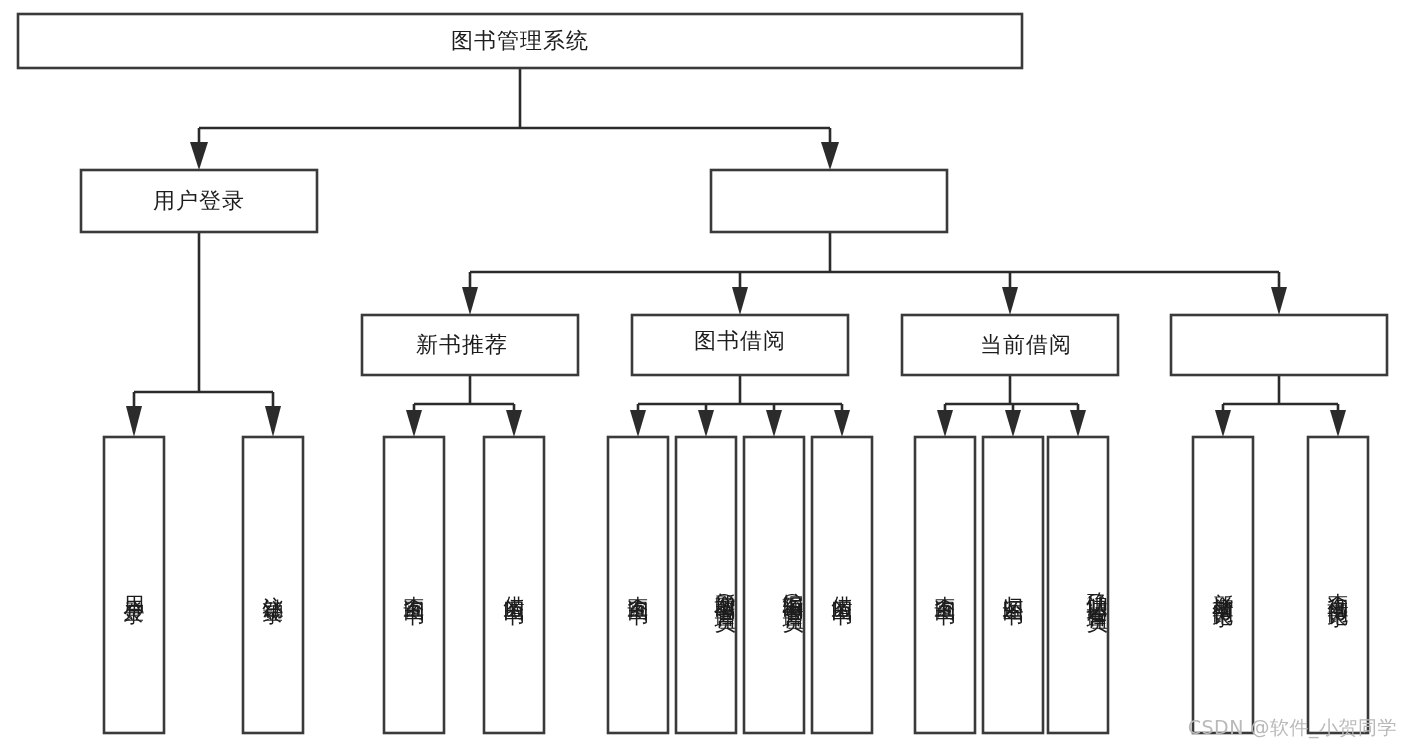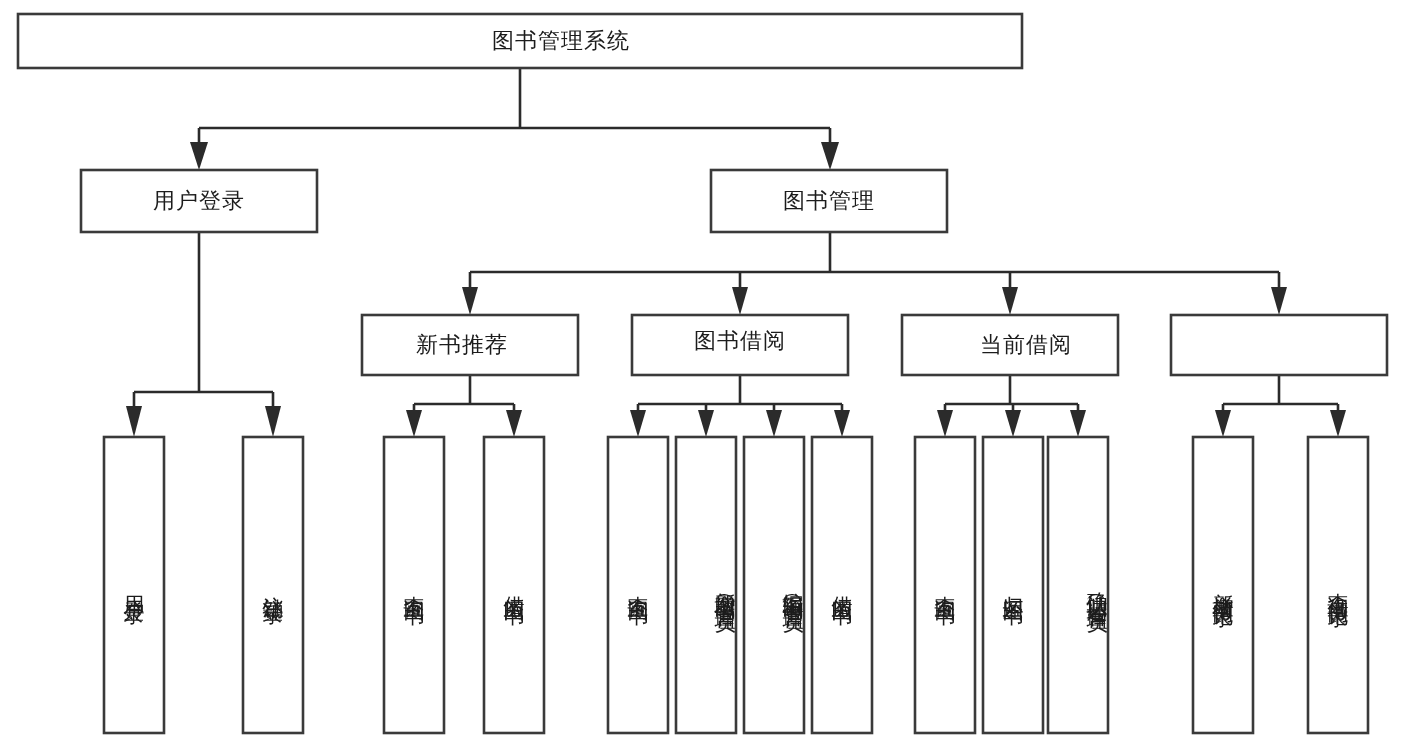--- a/index.html
+++ b/index.html
@@ -176,37 +176,37 @@
 
       <rect class="node-box" x="915" y="437" width="60" height="296"></rect>
       <rect class="node-box" x="983" y="437" width="60" height="296"></rect>
       <rect class="node-box" x="1048" y="437" width="60" height="296"></rect>
 
       <rect class="node-box" x="1193" y="437" width="60" height="296"></rect>
       <rect class="node-box" x="1308" y="437" width="60" height="296"></rect>
     </g>
   </svg>
 
-  <div class="hlabel-wrap" style="left:18px; top:14px; width:1004px; height:54px;padding-left:41px;">图书管理系统</div>
+  <div class="hlabel-wrap" style="left:18px; top:14px; width:1004px; height:54px;">图书管理系统</div>
 
   <div class="hlabel-wrap" style="left:81px; top:170px; width:236px; height:62px;">用户登录</div>
-  <div class="hlabel-wrap" style="left:711px; top:170px; width:236px; height:62px;">图书管理</div>
 
   <div class="hlabel-wrap" style="left:354px; top:315px; width:216px; height:60px;">新书推荐</div>
   <div class="hlabel-wrap" style="left:632px; top:315px; width:216px; height:52px;">图书借阅</div>
   <div class="hlabel-wrap" style="left:902px; top:315px; width:248px; height:60px;">当前借阅</div>
 
   <div class="vlabel-wrap" style="left:104px; top:437px; width:60px; height:296px;">用户登录</div>
   <div class="vlabel-wrap" style="left:243px; top:437px; width:60px; height:296px;">注销登录</div>
   <div class="vlabel-wrap" style="left:384px; top:437px; width:60px; height:296px;">查询图书</div>
   <div class="vlabel-wrap" style="left:484px; top:437px; width:60px; height:296px;">借阅图书</div>
   <div class="vlabel-wrap" style="left:608px; top:437px; width:60px; height:296px;">查询图书</div>
   <div class="vlabel-wrap" style="left:676px; top:437px; width:60px; height:296px; align-items:flex-start; padding-top:6px; box-sizing:border-box;">新增图书（管理员）</div>
   <div class="vlabel-wrap" style="left:744px; top:437px; width:60px; height:296px; align-items:flex-start; padding-top:6px; box-sizing:border-box;">编辑图书（管理员）</div>
   <div class="vlabel-wrap" style="left:812px; top:437px; width:60px; height:296px;">借阅图书</div>
   <div class="vlabel-wrap" style="left:915px; top:437px; width:60px; height:296px;">查询图书</div>
   <div class="vlabel-wrap" style="left:983px; top:437px; width:60px; height:296px;">归还图书</div>
   <div class="vlabel-wrap" style="left:1048px; top:437px; width:60px; height:296px; align-items:flex-start; padding-top:6px; box-sizing:border-box;">确认归还（管理员）</div>
   <div class="vlabel-wrap" style="left:1193px; top:437px; width:60px; height:296px;">新增借阅记录</div>
   <div class="vlabel-wrap" style="left:1308px; top:437px; width:60px; height:296px;">查询借阅记录</div>
 
+  <div id="watermark">CSDN @软件_小贺同学</div>
 
 </div>
 
 </body></html>

